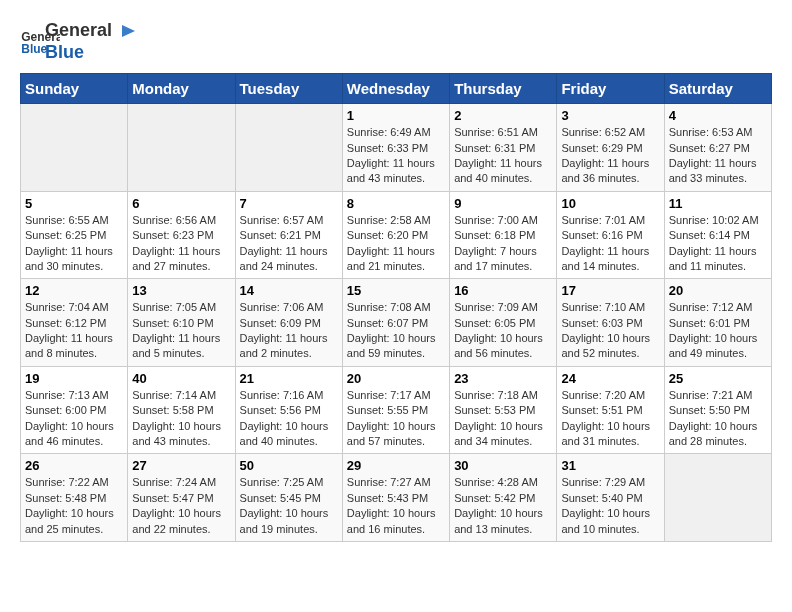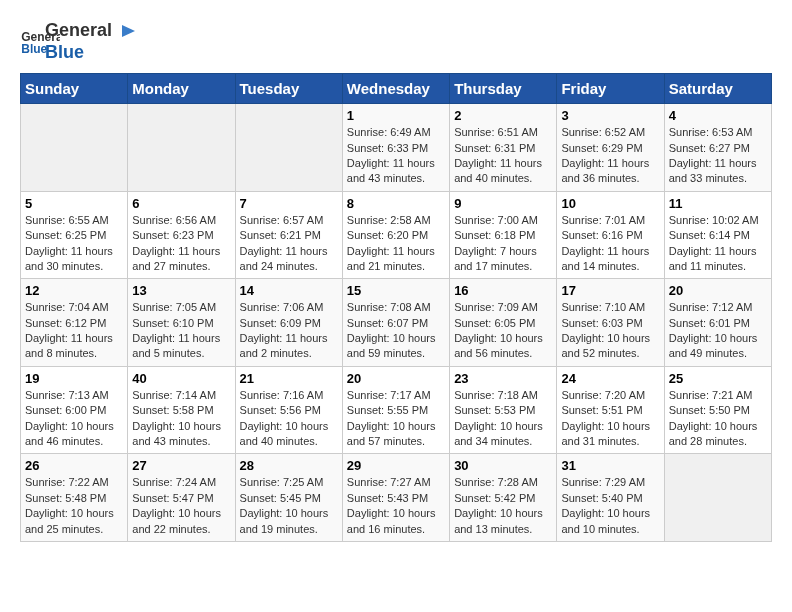--- a/index.html
+++ b/index.html
@@ -339,39 +339,39 @@
         </td>
         <td>
           <span class="day-num">27</span>
           <div class="cell-content">
             <div>Sunrise: 7:24 AM</div>
             <div>Sunset: 5:47 PM</div>
             <div>Daylight: 10 hours and 22 minutes.</div>
           </div>
         </td>
         <td>
-          <span class="day-num">28</span>
+          <span class="day-num">50</span>
           <div class="cell-content">
             <div>Sunrise: 7:25 AM</div>
             <div>Sunset: 5:45 PM</div>
             <div>Daylight: 10 hours and 19 minutes.</div>
           </div>
         </td>
         <td>
           <span class="day-num">29</span>
           <div class="cell-content">
             <div>Sunrise: 7:27 AM</div>
             <div>Sunset: 5:43 PM</div>
             <div>Daylight: 10 hours and 16 minutes.</div>
           </div>
         </td>
         <td>
           <span class="day-num">30</span>
           <div class="cell-content">
-            <div>Sunrise: 7:28 AM</div>
+            <div>Sunrise: 4:28 AM</div>
             <div>Sunset: 5:42 PM</div>
             <div>Daylight: 10 hours and 13 minutes.</div>
           </div>
         </td>
         <td>
           <span class="day-num">31</span>
           <div class="cell-content">
             <div>Sunrise: 7:29 AM</div>
             <div>Sunset: 5:40 PM</div>
             <div>Daylight: 10 hours and 10 minutes.</div>

